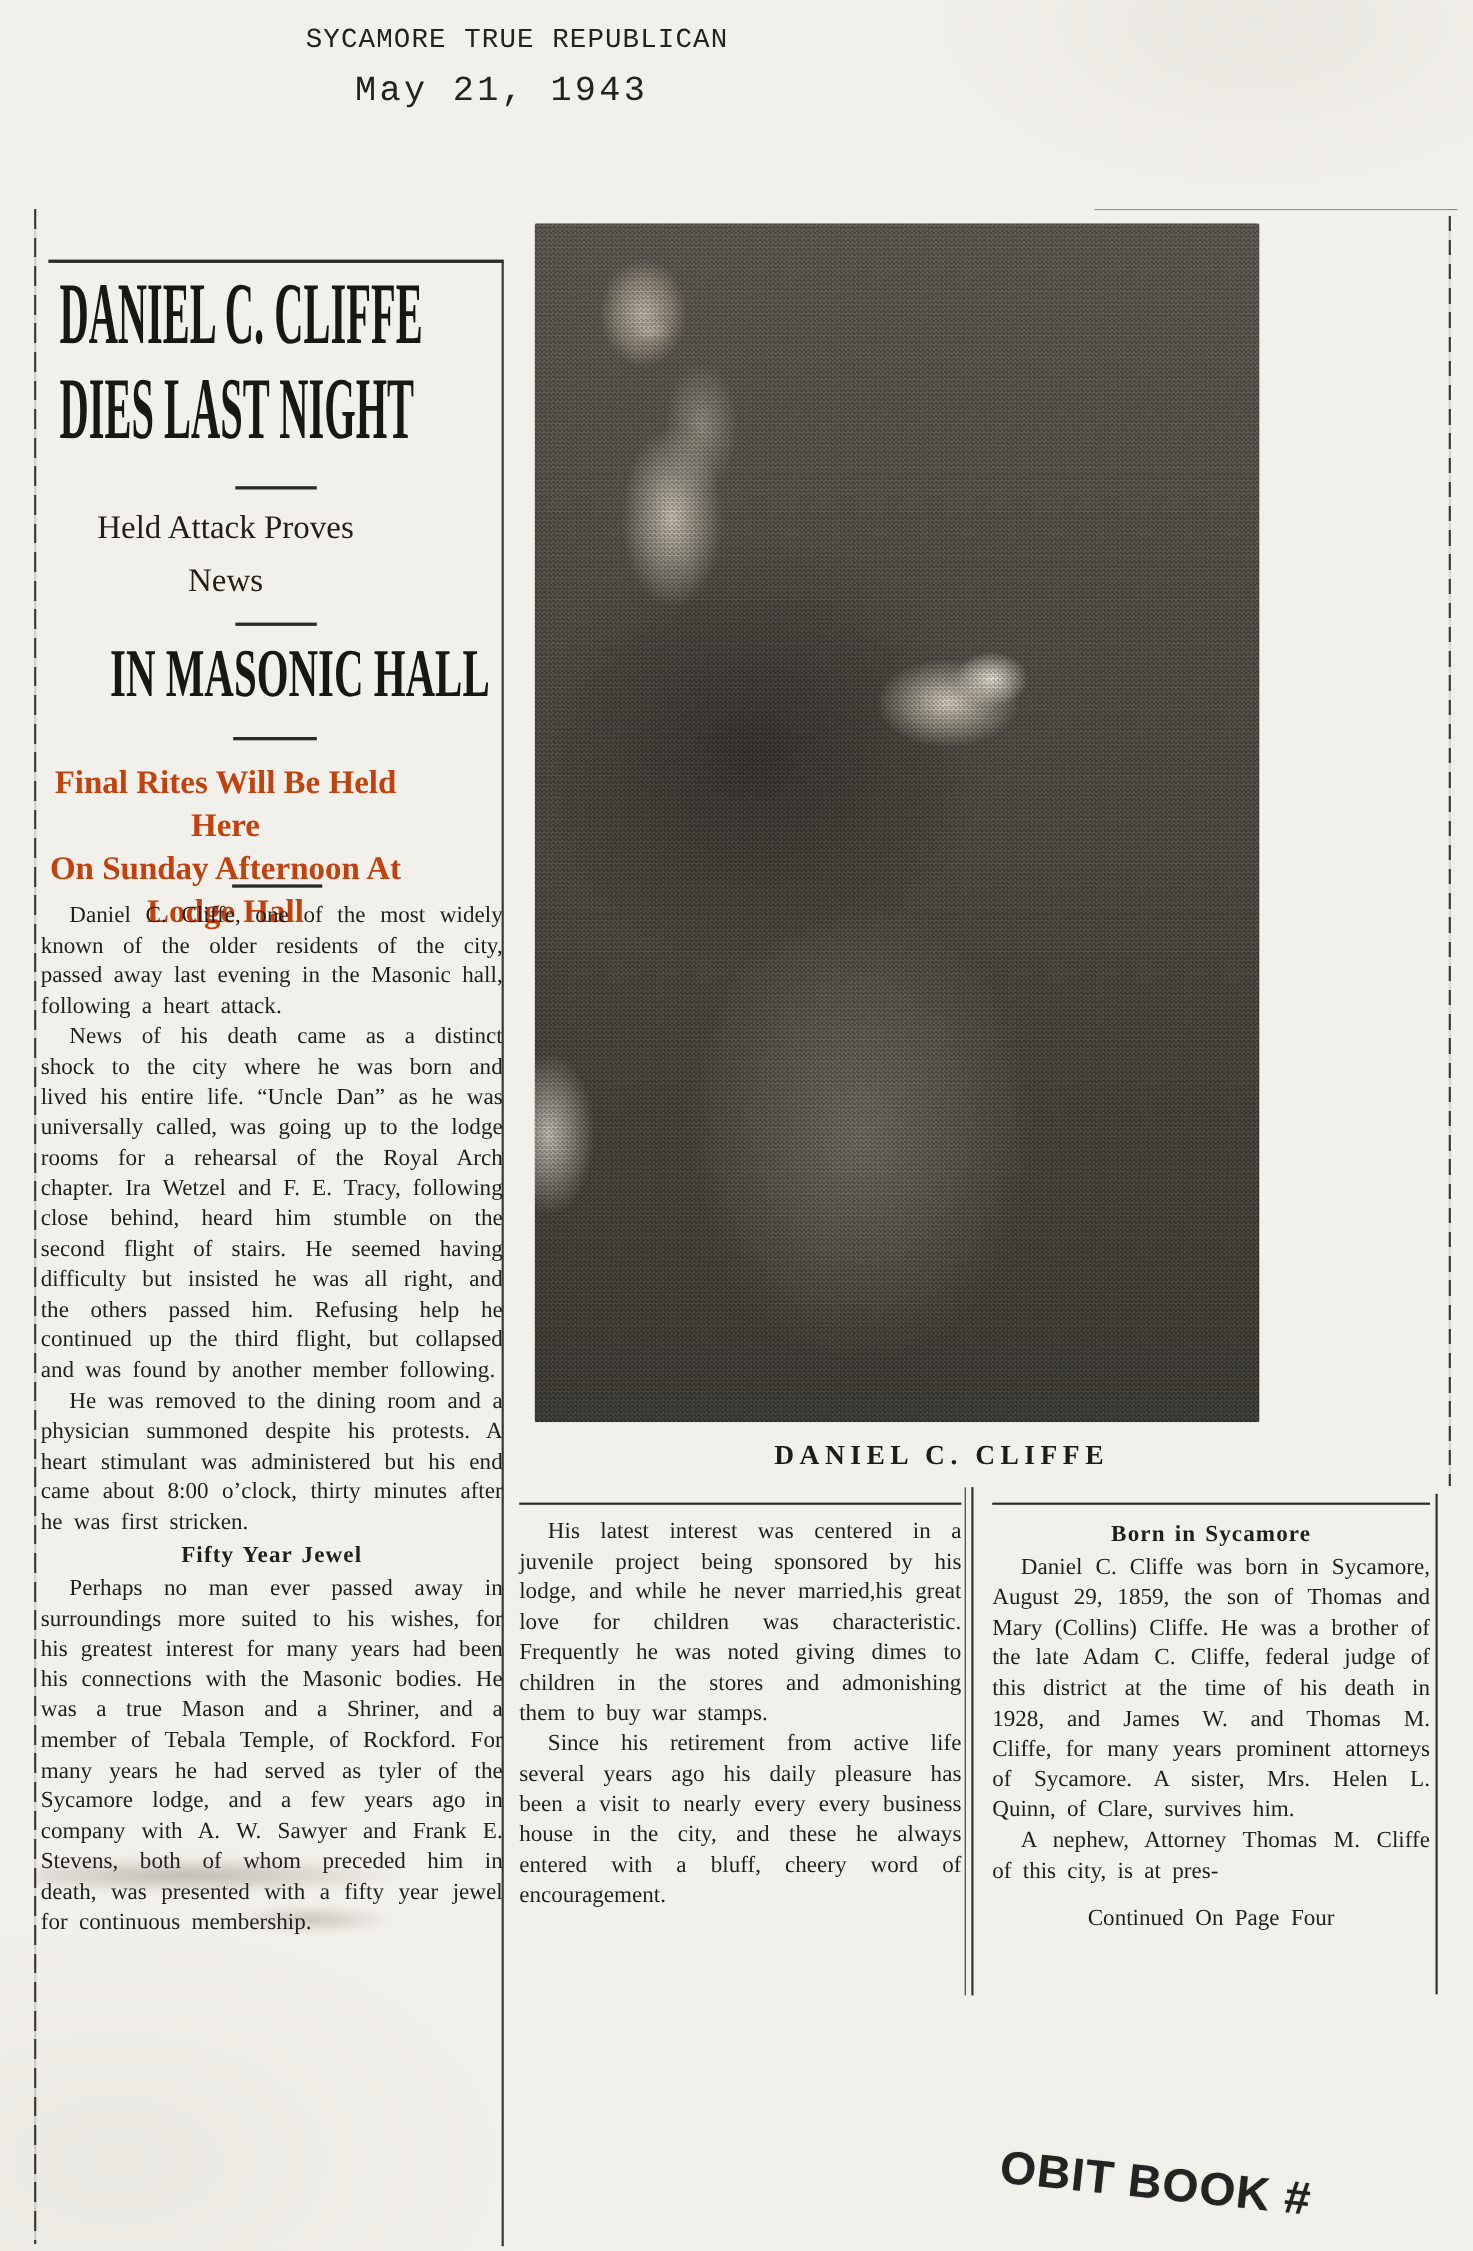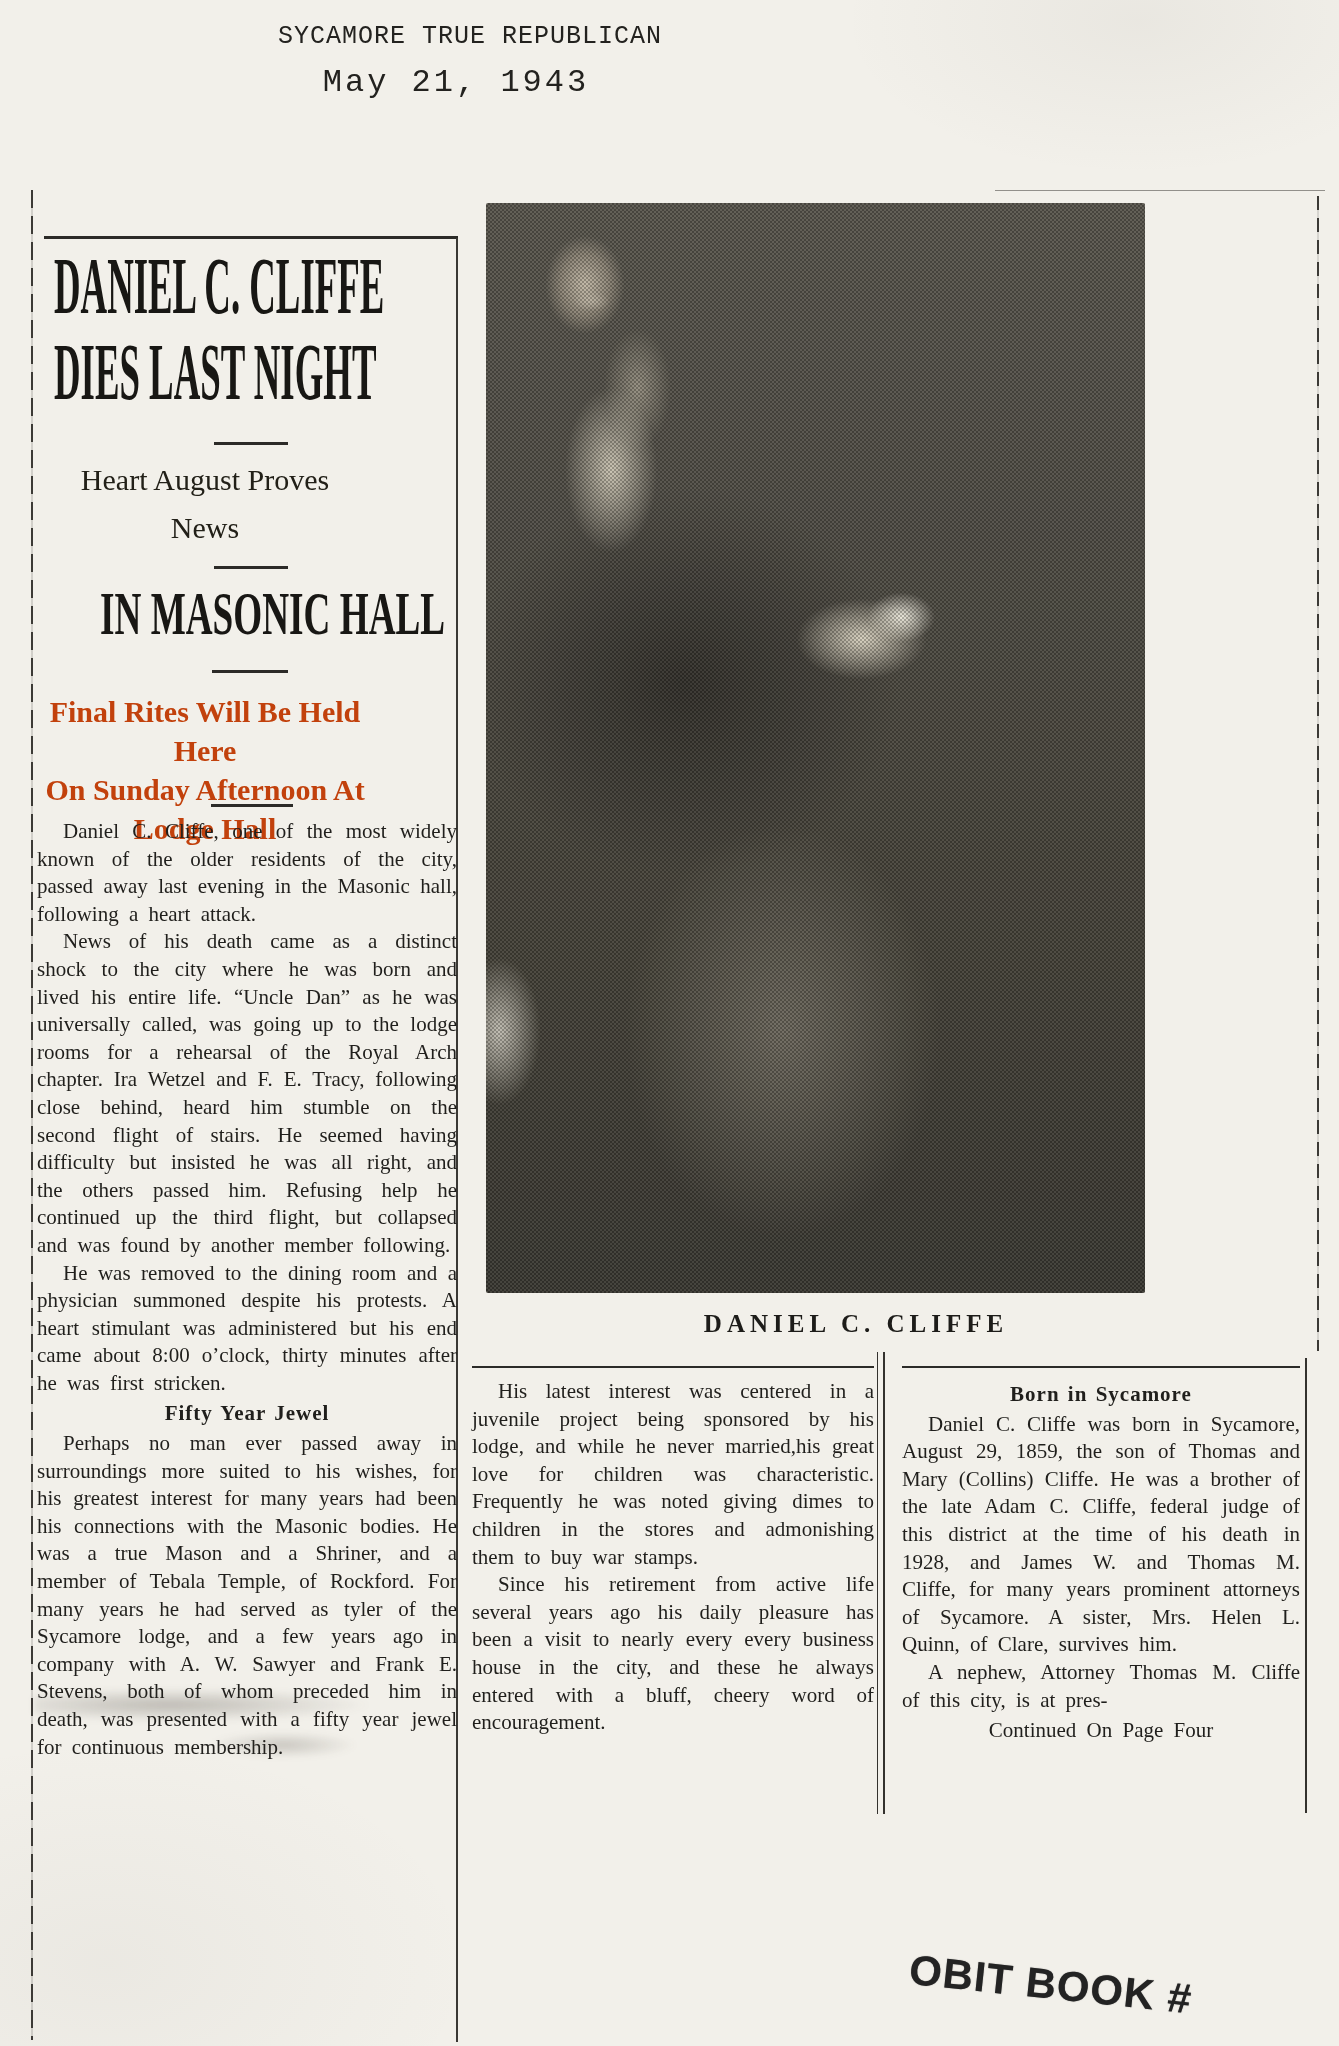--- a/index.html
+++ b/index.html
@@ -50,21 +50,21 @@
 
   
   .bodytext{font-size:21px;line-height:27.6px;text-align:justify;word-spacing:5px;color:#201f1c;}
   .bodytext p{margin:0;text-indent:26px;}
   .crosshead{margin:3px 0 2px 0;text-align:center;font-size:21px;font-weight:700;
              letter-spacing:1px;text-indent:0;word-spacing:2px;}
   .left-col{position:absolute;left:37px;top:818px;width:420px;}
   .col{position:absolute;top:1366px;border-top:2px solid #2c2b28;padding-top:10px;}
   .mid-col{left:472px;width:402px;}
   .right-col{left:902px;width:398px;}
-  .continued{text-align:center;margin-top:3px;font-size:21px;}
+  .continued{text-align:center;margin-top:16px;font-size:21px;}
 
   
   .photo{position:absolute;left:486px;top:203px;width:659px;height:1090px;border-radius:2px;
     background:
       radial-gradient(ellipse 55px 68px at 15% 7.5%, rgba(198,188,170,.95) 0%, rgba(158,148,132,.7) 45%, rgba(158,148,132,0) 72%),
       radial-gradient(ellipse 26px 14px at 16% 9%, rgba(242,238,224,.85), rgba(242,238,224,0) 70%),
       radial-gradient(ellipse 70px 125px at 19% 24.5%, rgba(214,207,189,.9), rgba(214,207,189,0) 66%),
       radial-gradient(ellipse 48px 85px at 23% 17%, rgba(188,180,162,.6), transparent 70%),
       radial-gradient(ellipse 105px 65px at 57% 40%, rgba(224,217,199,.95), rgba(224,217,199,0) 62%),
       radial-gradient(ellipse 52px 38px at 63% 38%, rgba(246,243,231,.95), transparent 65%),
@@ -101,21 +101,21 @@
   <div class="vline vline-outer-left"></div>
   <div class="vline vline-inner"></div>
   <div class="vline vline-outer-right"></div>
 
   <div class="headline hl1">DANIEL C. CLIFFE</div>
   <div class="headline hl2">DIES LAST NIGHT</div>
 
   <div class="divider d1"></div>
 
   <div class="subhead1">
-    <div>Heart August Proves</div>
+    <div>Held Attack Proves</div>
     <div>News</div>
   </div>
 
   <div class="divider d2"></div>
 
   <div class="subhead2">IN MASONIC HALL</div>
 
   <div class="divider d3"></div>
 
   <div class="deck">

